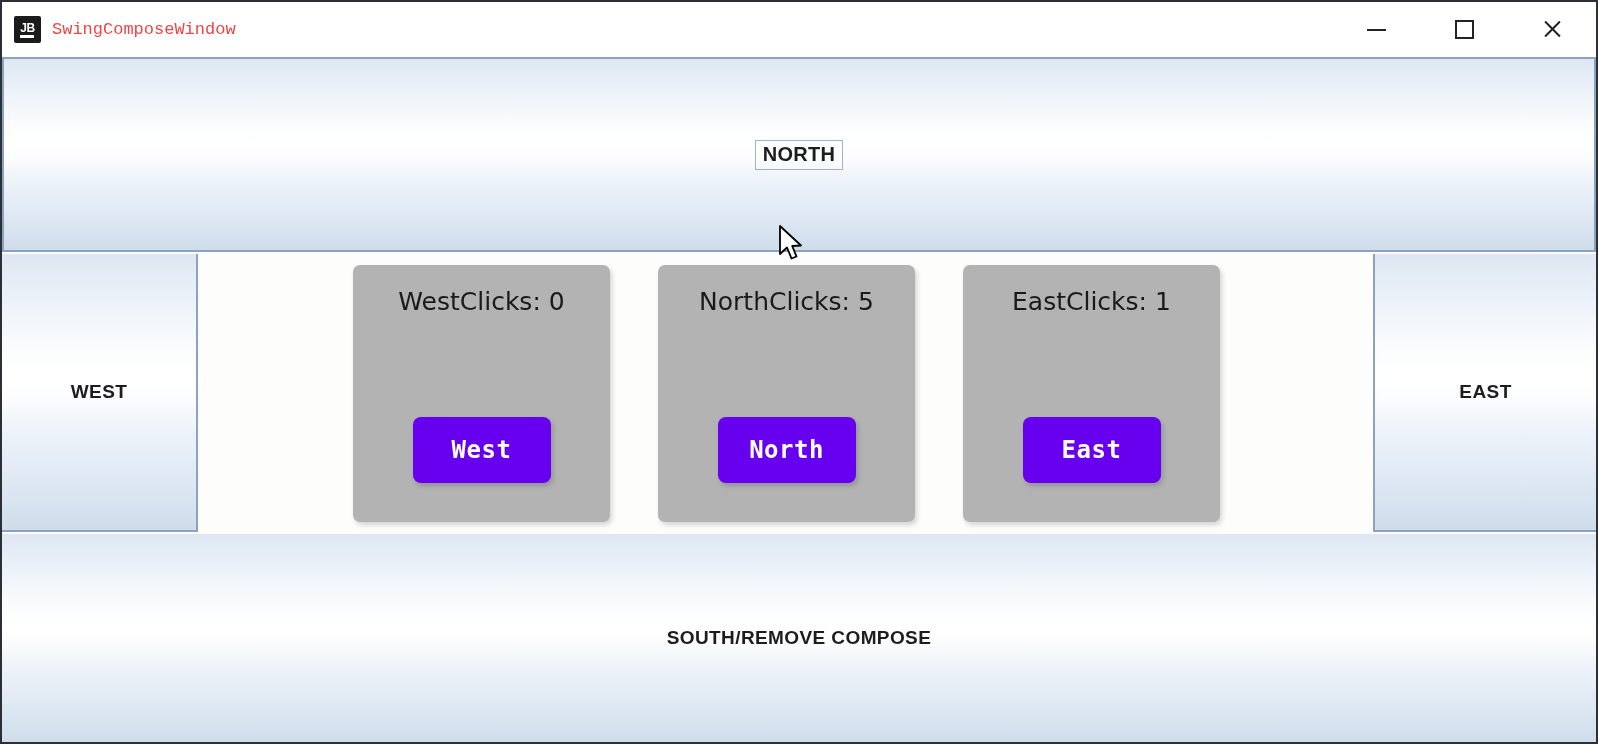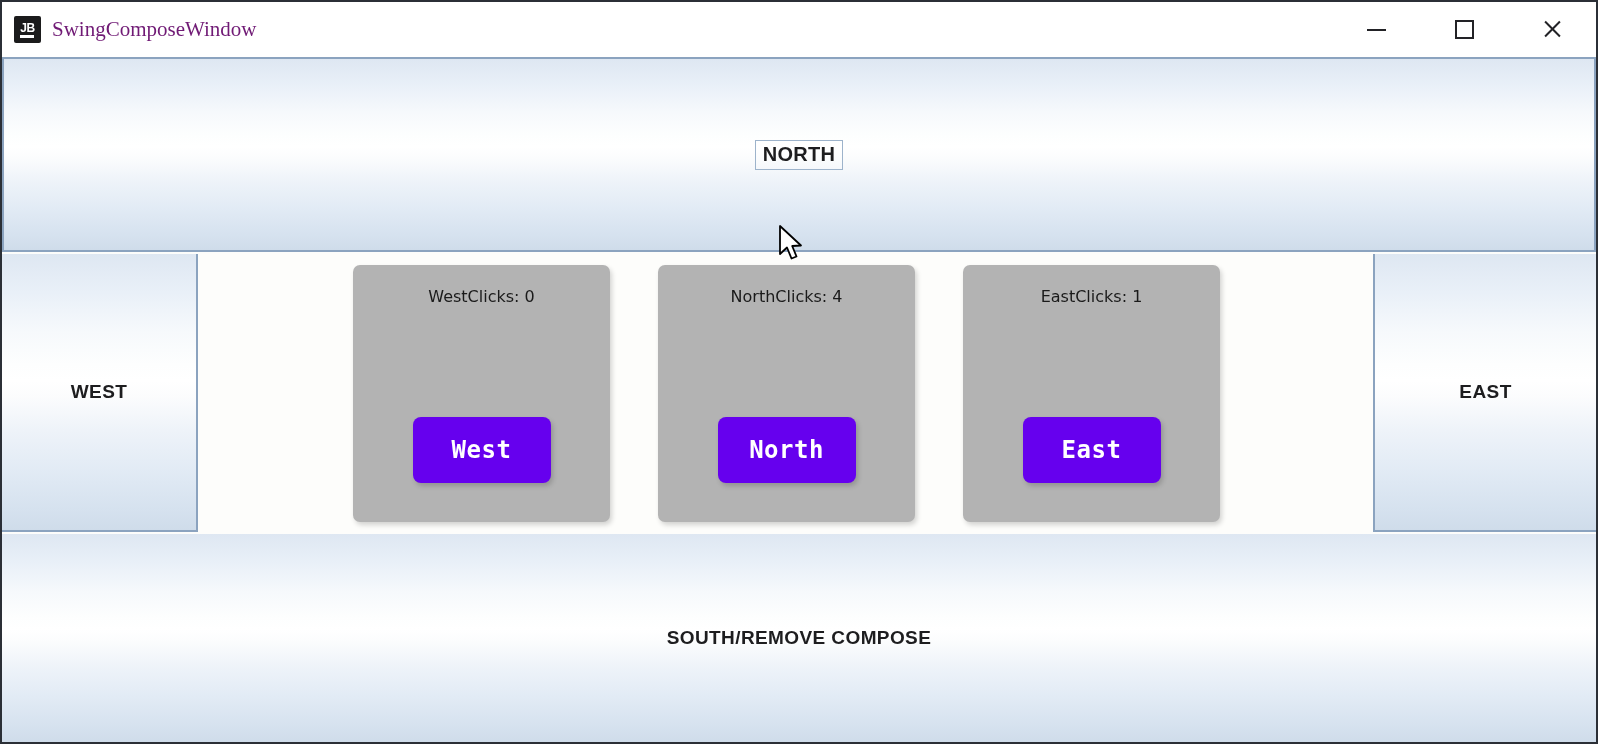--- a/index.html
+++ b/index.html
@@ -58,25 +58,25 @@
     position: absolute;
     left: 6px;
     bottom: 5px;
     width: 14px;
     height: 3px;
     background: #ffffff;
   }
 
   #app-title {
     margin-left: 11px;
-    font-size: 21px;
-    color: #701a75;
+    font-size: 17px;
+    color: #ef4444;
     font-weight: normal;
     white-space: nowrap;
-    font-family: Liberation Serif, serif;
+    font-family: Liberation Mono, monospace;
   }
 
   #window-controls {
     margin-left: auto;
     display: flex;
     height: 55px;
     align-items: center;
   }
   .wc-btn {
     width: 88px;
@@ -227,21 +227,21 @@
     background: #b3b3b3;
     border-radius: 7px;
     box-shadow: 2px 3px 5px rgba(0,0,0,0.17);
     display: flex;
     flex-direction: column;
     align-items: center;
     position: relative;
   }
   .card-counter {
     margin-top: 22px;
-    font-size: 16px;
+    font-size: 25px;
     color: #1a1a1a;
     font-weight: normal;
     font-family: "DejaVu Sans", sans-serif;
   }
   .card-button {
     position: absolute;
     bottom: 39px;
     min-width: 138px;
     height: 66px;
     background: #6600ee;
@@ -314,21 +314,21 @@
     </div>
 
     <div id="center-panel">
 
       <div class="compose-card">
         <div class="card-counter">WestClicks: 0</div>
         <div class="card-button">West</div>
       </div>
 
       <div class="compose-card">
-        <div class="card-counter">NorthClicks: 4</div>
+        <div class="card-counter">NorthClicks: 5</div>
         <div class="card-button">North</div>
       </div>
 
       <div class="compose-card">
         <div class="card-counter">EastClicks: 1</div>
         <div class="card-button">East</div>
       </div>
 
     </div>
 

